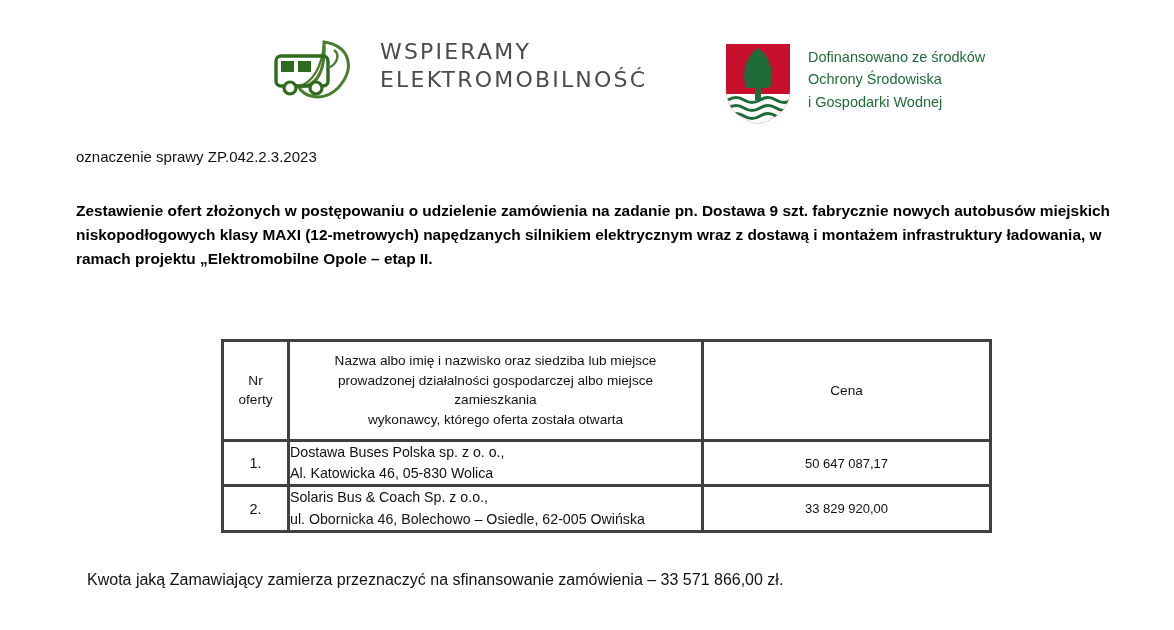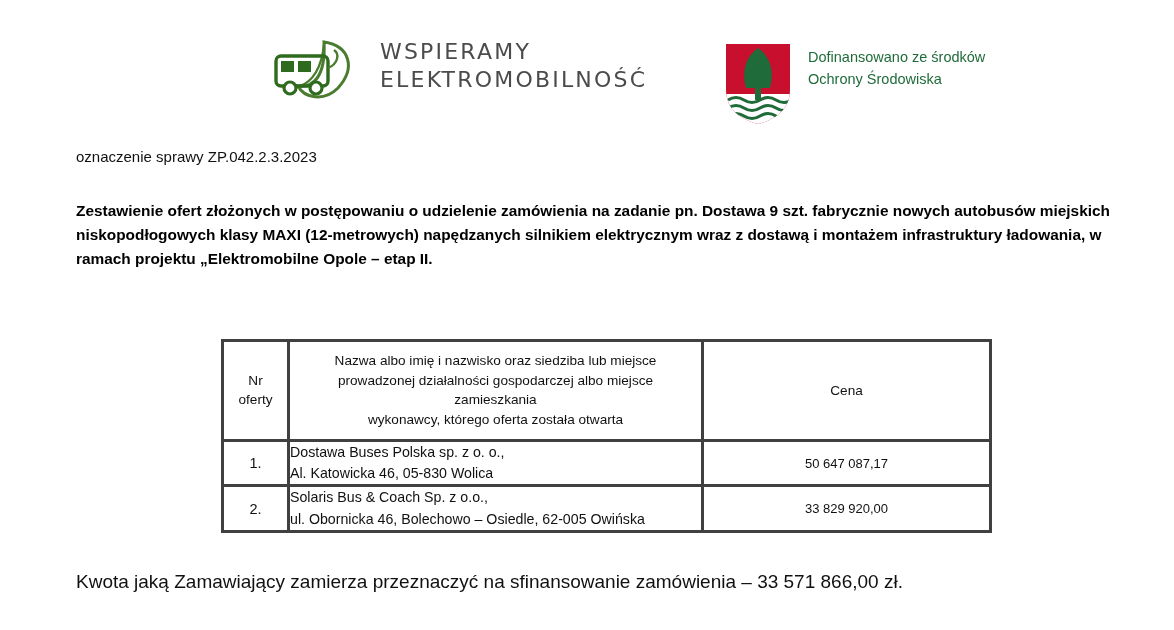--- a/index.html
+++ b/index.html
@@ -132,23 +132,23 @@
   }
   .cell-price {
     text-align: center;
     font-size: 13px;
     padding: 20px 4px;
   }
 
   
   .footer-note {
     position: absolute;
-    left: 76px;
+    left: 87px;
     top: 571px;
-    font-size: 19px;
+    font-size: 16px;
     color: #111;
   }
 </style>
 </head>
 <body>
 
 <div class="header">
 
   <div class="logo-left">
     <div class="mark">
@@ -191,20 +191,21 @@
 
           <path d="M6 60 q8 -5 16 0 q8 5 16 0 q8 -5 16 0 q8 5 16 0" fill="none" stroke="#1f6b3a" stroke-width="3.2"></path>
           <path d="M6 68 q8 -5 16 0 q8 5 16 0 q8 -5 16 0 q8 5 16 0" fill="none" stroke="#1f6b3a" stroke-width="3.2"></path>
           <path d="M6 76 q8 -5 16 0 q8 5 16 0 q8 -5 16 0 q8 5 16 0" fill="none" stroke="#1f6b3a" stroke-width="3.2"></path>
         </g>
       </svg>
     </div>
     <div class="nfos-text">
       <div>Dofinansowano ze środków</div>
       <div>Ochrony Środowiska</div>
+      <div>i Gospodarki Wodnej</div>
     </div>
   </div>
 </div>
 
 <div class="case-ref">oznaczenie sprawy ZP.042.2.3.2023</div>
 
 <div class="title-block">Zestawienie ofert złożonych w postępowaniu o udzielenie zamówienia na zadanie pn. Dostawa 9 szt. fabrycznie nowych autobusów miejskich niskopodłogowych klasy MAXI (12-metrowych) napędzanych silnikiem elektrycznym wraz z dostawą i montażem infrastruktury ładowania, w ramach projektu „Elektromobilne Opole – etap II.</div>
 
 <div class="table-wrap">
   <table class="offers">

